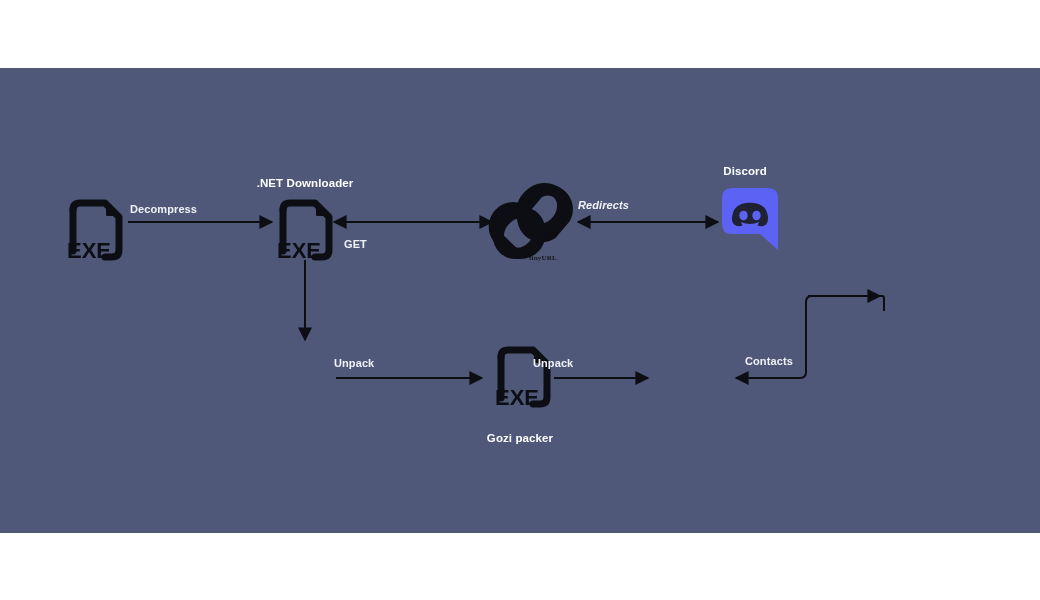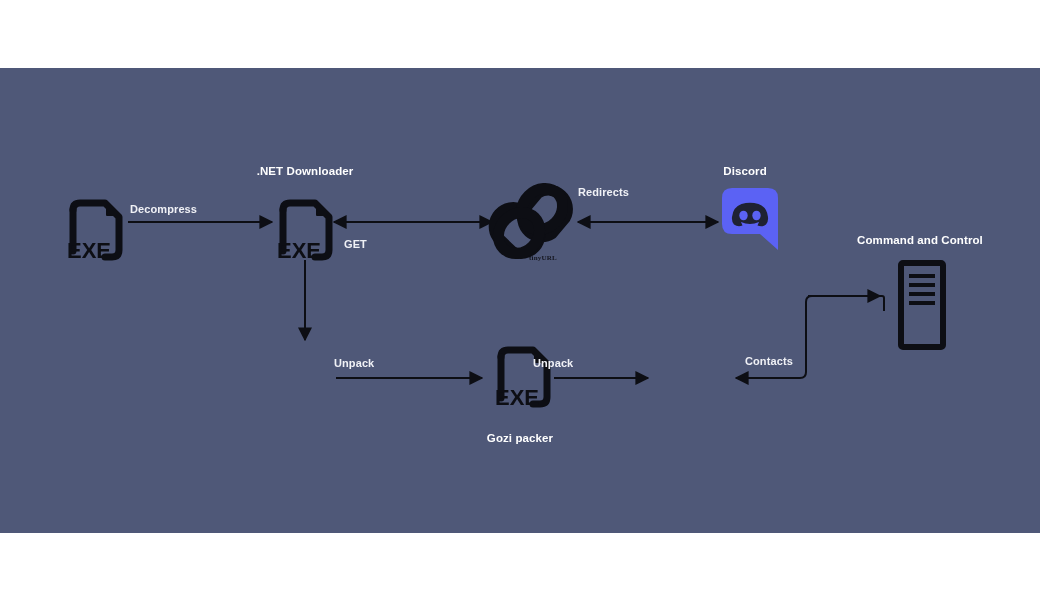--- a/index.html
+++ b/index.html
@@ -101,21 +101,21 @@
     <div class="node" style="left:10px; top:90px; width:170px; height:130px;">
       <svg style="position:absolute; left:49px; top:36px;" width="72" height="72" viewBox="0 0 72 72">
         <path d="M 14 16 Q 14 9 21 9 L 46 9 L 60 23 L 60 56 Q 60 63 53 63 L 46 63" stroke="#0d0e14" stroke-width="7" fill="none" stroke-linecap="round" stroke-linejoin="round"></path>
         <path d="M 14 16 L 14 57" stroke="#0d0e14" stroke-width="7" fill="none" stroke-linecap="round"></path>
         <path d="M 47 10 L 59 22 L 48 22 Q 47 22 47 21 Z" fill="#0d0e14"></path>
         <text class="file-text" x="8" y="64" font-size="22" fill="#0d0e14">EXE</text>
       </svg>
     </div>
 
     <div class="node" style="left:220px; top:90px; width:170px; height:130px;">
-      <div class="node-label" style="left:0; top:6px;">.NET Downloader</div>
+      <div class="node-label" style="left:0; top:18px;">.NET Downloader</div>
       <svg style="position:absolute; left:49px; top:36px;" width="72" height="72" viewBox="0 0 72 72">
         <path d="M 14 16 Q 14 9 21 9 L 46 9 L 60 23 L 60 56 Q 60 63 53 63 L 46 63" stroke="#0d0e14" stroke-width="7" fill="none" stroke-linecap="round" stroke-linejoin="round"></path>
         <path d="M 14 16 L 14 57" stroke="#0d0e14" stroke-width="7" fill="none" stroke-linecap="round"></path>
         <path d="M 47 10 L 59 22 L 48 22 Q 47 22 47 21 Z" fill="#0d0e14"></path>
         <text class="file-text" x="8" y="64" font-size="22" fill="#0d0e14">EXE</text>
       </svg>
     </div>
 
     <div class="node" style="left:485px; top:112px; width:100px; height:100px;">
       <svg style="position:absolute; left:0px; top:0px;" width="92" height="86" viewBox="0 0 92 86">
@@ -150,36 +150,26 @@
       <svg style="position:absolute; left:52px; top:0px;" width="72" height="78" viewBox="0 0 72 78">
         <path d="M 14 14 Q 14 7 21 7 L 46 7 L 60 21 L 60 54 Q 60 61 53 61 L 46 61" stroke="#0d0e14" stroke-width="7" fill="none" stroke-linecap="round" stroke-linejoin="round"></path>
         <path d="M 14 14 L 14 55" stroke="#0d0e14" stroke-width="7" fill="none" stroke-linecap="round"></path>
         <path d="M 47 8 L 59 20 L 48 20 Q 47 20 47 19 Z" fill="#0d0e14"></path>
         <text class="file-text" x="8" y="62" font-size="22" fill="#0d0e14">EXE</text>
       </svg>
       <div class="node-label" style="left:0; top:88px;">Gozi packer</div>
     </div>
 
 
-    <div class="node" style="left:835px; top:165px; width:170px; height:140px;">
-      <div class="node-label" style="left:0; top:0;">Command and Control</div>
-      <svg style="position:absolute; left:62px; top:26px;" width="50" height="92" viewBox="0 0 50 92">
-        <rect x="4" y="4" width="42" height="84" rx="2" stroke="#0d0e14" stroke-width="6" fill="none"></rect>
-        <rect x="12" y="15" width="26" height="4" fill="#0d0e14"></rect>
-        <rect x="12" y="24" width="26" height="4" fill="#0d0e14"></rect>
-        <rect x="12" y="33" width="26" height="4" fill="#0d0e14"></rect>
-        <rect x="12" y="42" width="26" height="4" fill="#0d0e14"></rect>
-      </svg>
-    </div>
 
     <div class="edge-label" style="left:130px; top:135px;">Decompress</div>
 
     <div class="edge-label" style="left:344px; top:134px;margin-top:36px;">GET</div>
 
-    <div class="edge-label" style="left:578px; top:118px;">Redirects</div>
+    <div class="edge-label" style="left:578px; top:131px;font-style:italic;">Redirects</div>
 
     <div class="edge-label" style="left:334px; top:289px;">Unpack</div>
 
     <div class="edge-label" style="left:533px; top:289px;">Unpack</div>
 
     <div class="edge-label" style="left:745px; top:287px;">Contacts</div>
 
   </div>
 </div>
 

